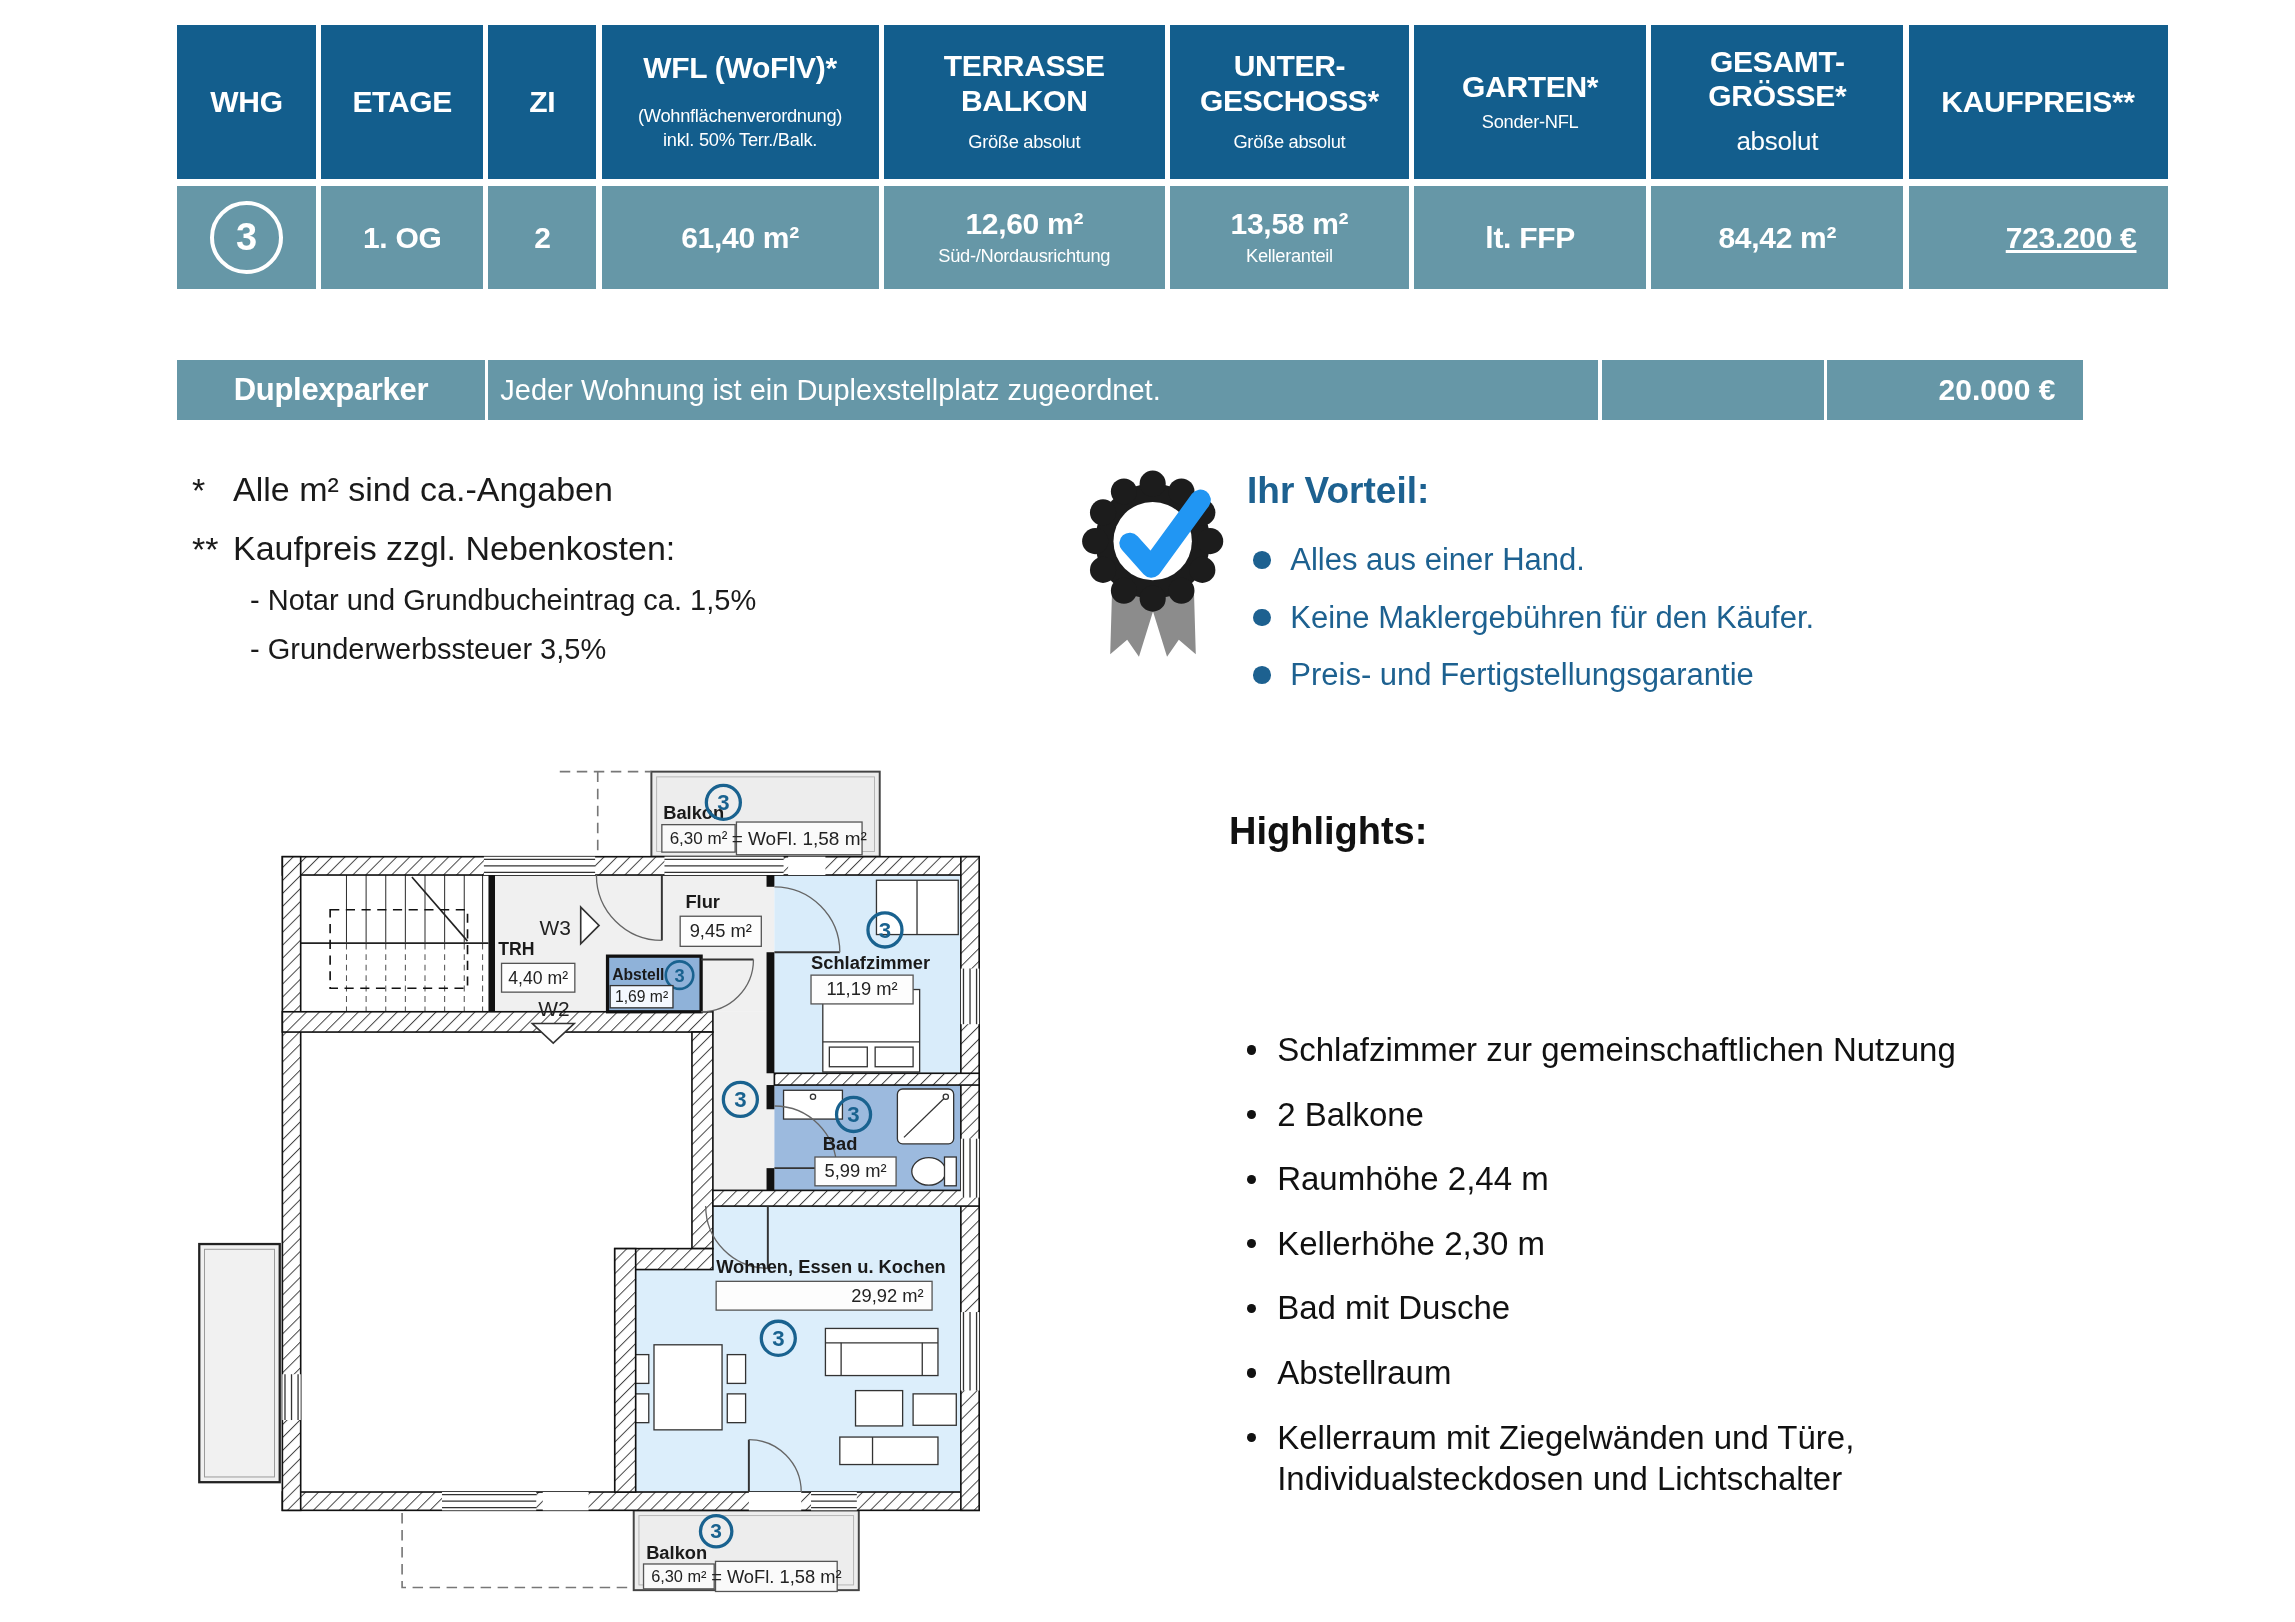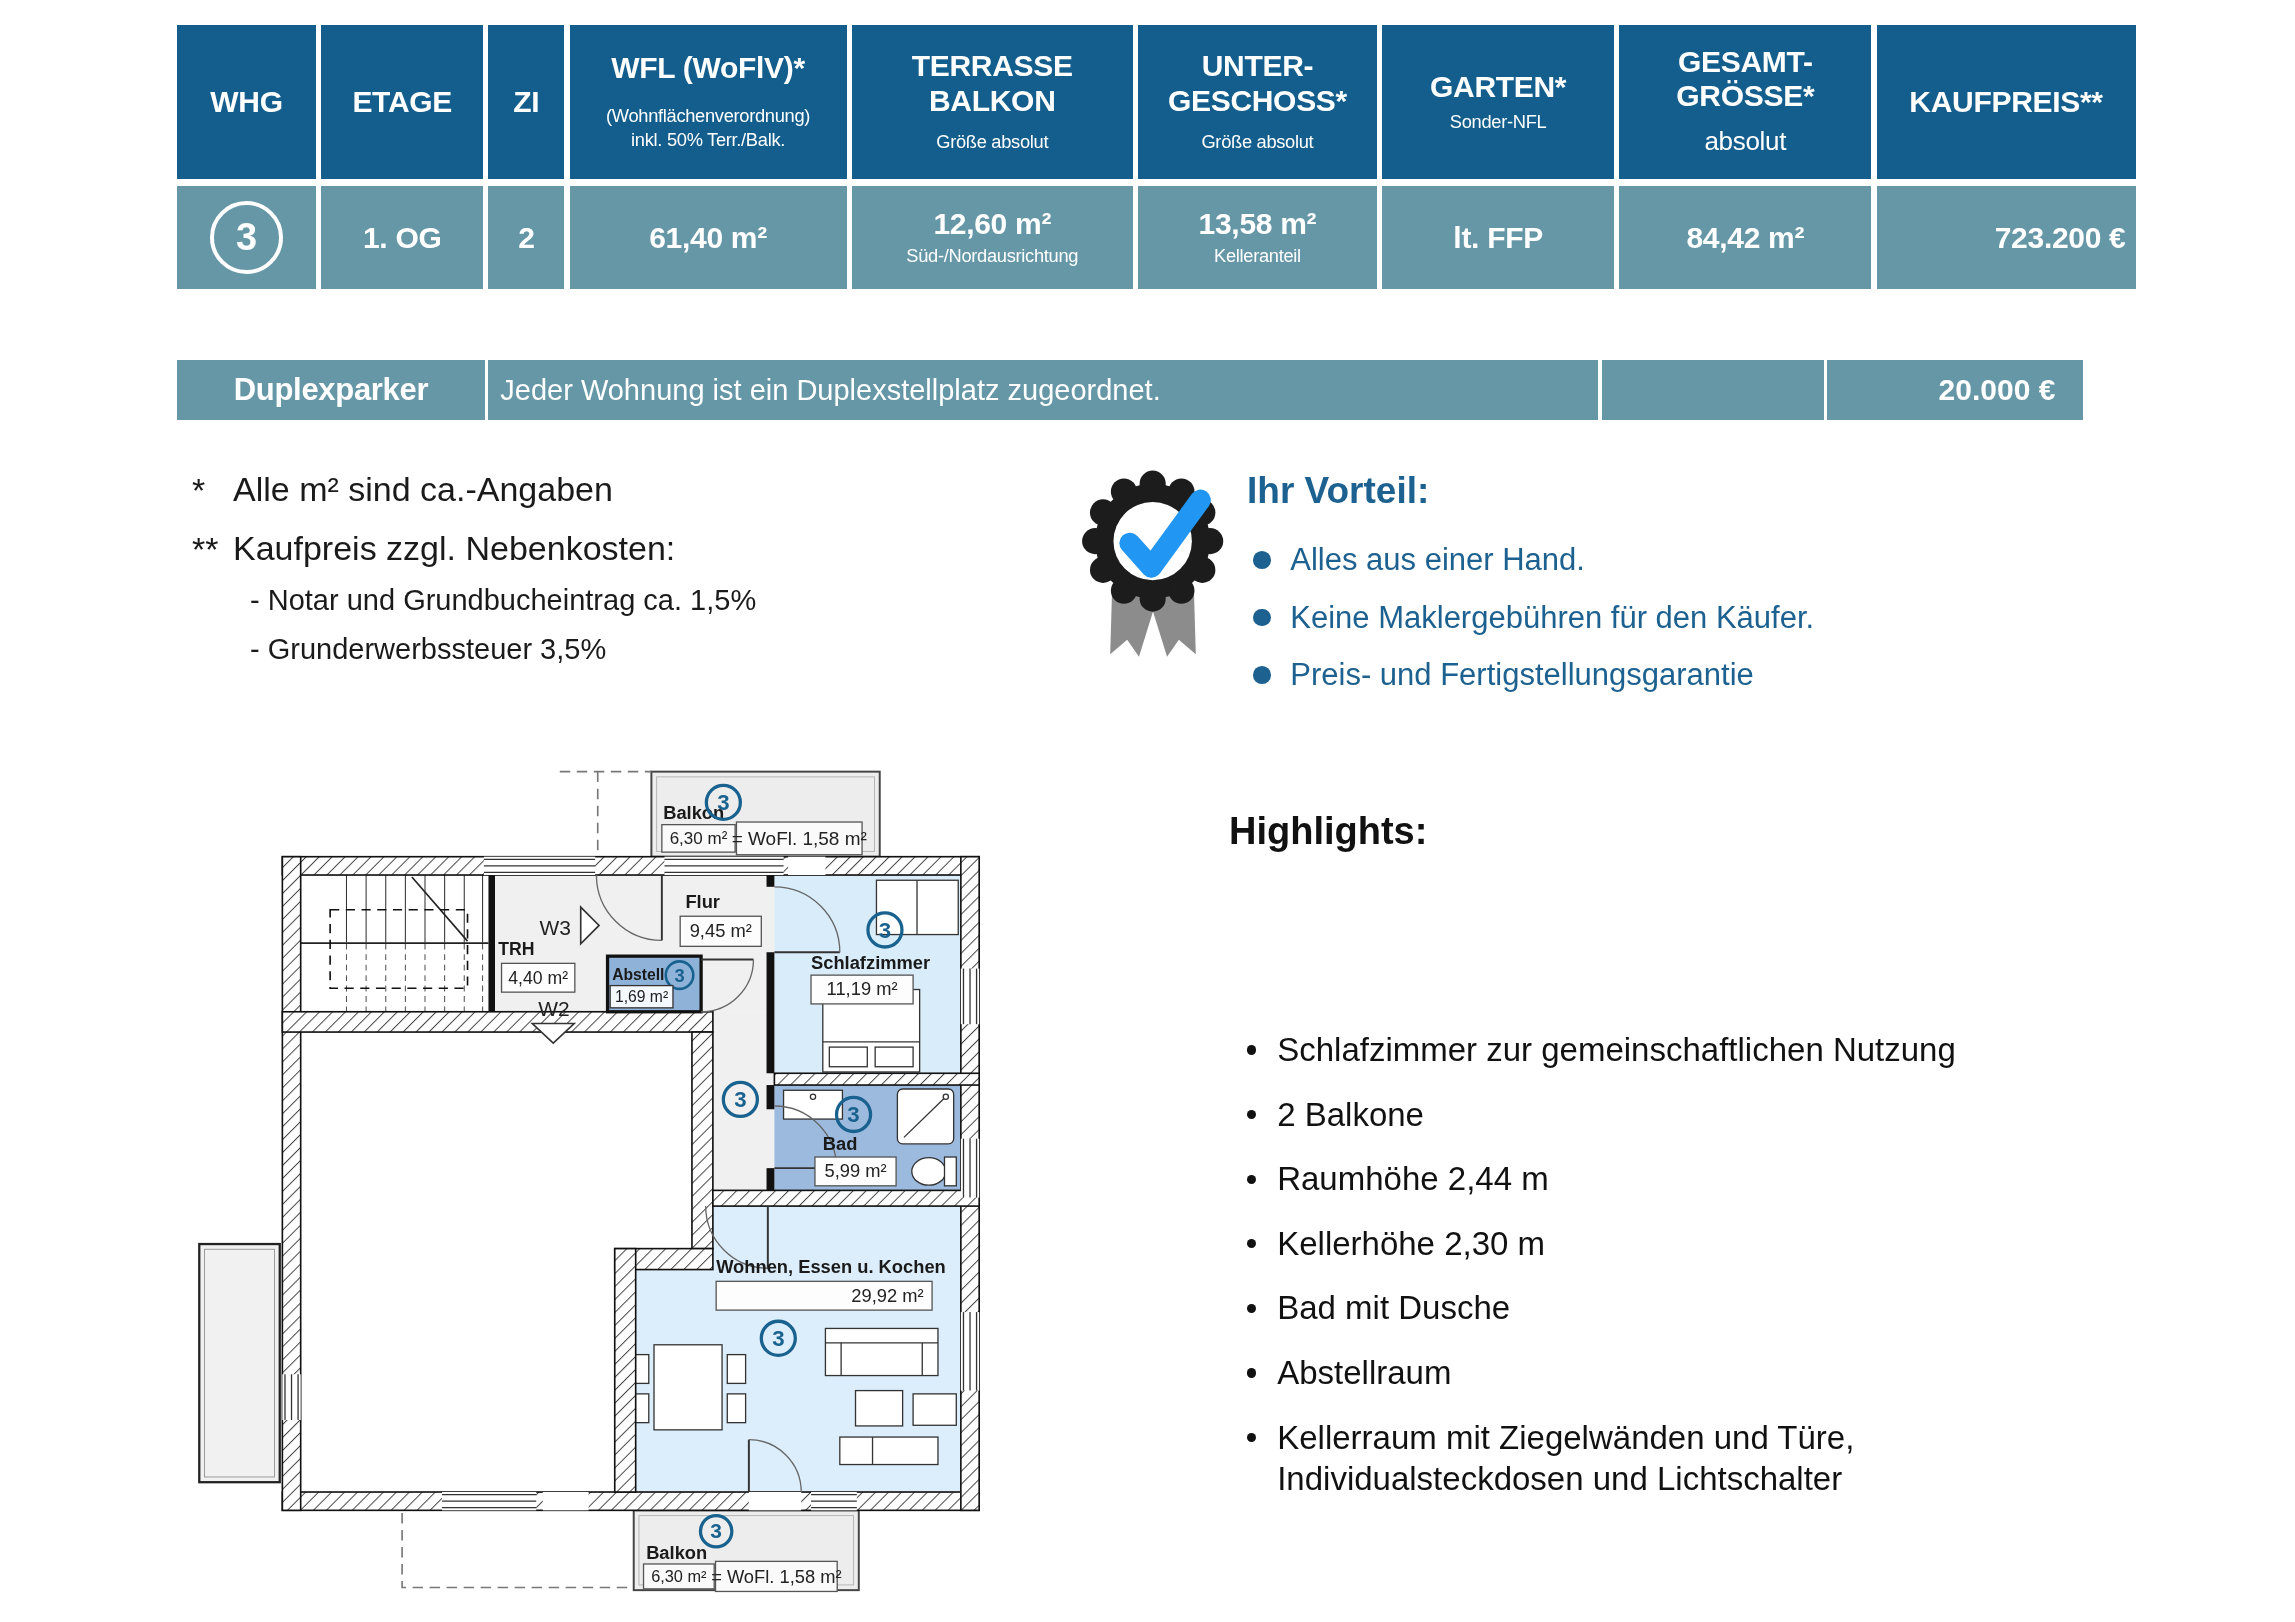--- a/index.html
+++ b/index.html
@@ -8,33 +8,33 @@
     font-family:"Liberation Sans","DejaVu Sans",sans-serif;overflow:hidden;
   }
   
   .tbl{position:absolute;left:177px;top:25px;}
   .hrow,.drow{display:flex;gap:5.2px;}
   .drow{margin-top:6.5px;}
   .hcell{background:#135e8d;color:#fff;height:154px;display:flex;flex-direction:column;
          align-items:center;justify-content:center;text-align:center;letter-spacing:-0.3px;}
   .dcell{background:#6697a7;color:#fff;height:103px;display:flex;flex-direction:column;
          align-items:center;justify-content:center;text-align:center;letter-spacing:-0.3px;}
-  .c1{width:139px}.c2{width:162px}.c3{width:76px}.c4{width:277px}.c5{width:281px}
+  .c1{width:139px}.c2{width:162px}.c3{width:108px}.c4{width:277px}.c5{width:281px}
   .c6{width:239px}.c7{width:232px}.c8{width:252px}.c9{width:259px}
   .hl1{font-size:30px;font-weight:bold;line-height:1.15;}
   .hl2{font-size:18.3px;line-height:1.35;}
   .hl3{font-size:18.3px;line-height:1.35;}
   .c4 .hl2{margin-top:18px;}
   .c5 .hl2,.c6 .hl2,.c8 .hl2{font-size:30px;font-weight:bold;line-height:1.15;}
   .c5 .hl3,.c6 .hl3{margin-top:11.8px;}
   .c7 .hl2{margin-top:5.2px;}
   .c8 .hl3{font-size:26px;margin-top:10.5px;}
   .dval{font-size:30px;font-weight:bold;line-height:1.1;}
   .dsub{font-size:18.3px;margin-top:5.2px;}
-  .dcell.c9{align-items:flex-end;box-sizing:border-box;padding-right:10px;}
+  .dcell.c9{align-items:flex-end;box-sizing:border-box;padding-right:31px;text-decoration:underline;}
   .circle3{width:65px;height:65px;border:4.6px solid #fff;border-radius:50%;
            display:flex;align-items:center;justify-content:center;
            font-size:38px;font-weight:bold;color:#fff;}
   
   .duplex{position:absolute;left:177px;top:360px;display:flex;gap:3.3px;}
   .dpcell{background:#6697a7;color:#fff;height:60px;display:flex;align-items:center;box-sizing:border-box;}
   .dp1{width:308px;justify-content:center;font-size:31px;font-weight:bold;letter-spacing:-0.3px;}
   .dp2{width:1110px;padding-left:12px;font-size:29px;}
   .dp3{width:222px;}
   .dp4{width:256px;justify-content:flex-end;padding-right:27.5px;font-size:30px;font-weight:bold;}

